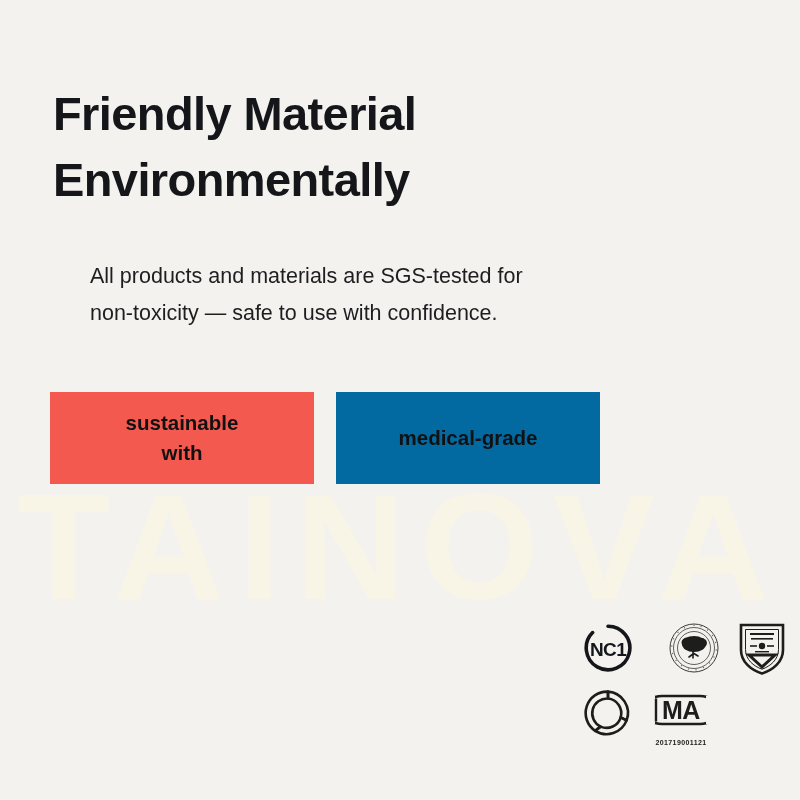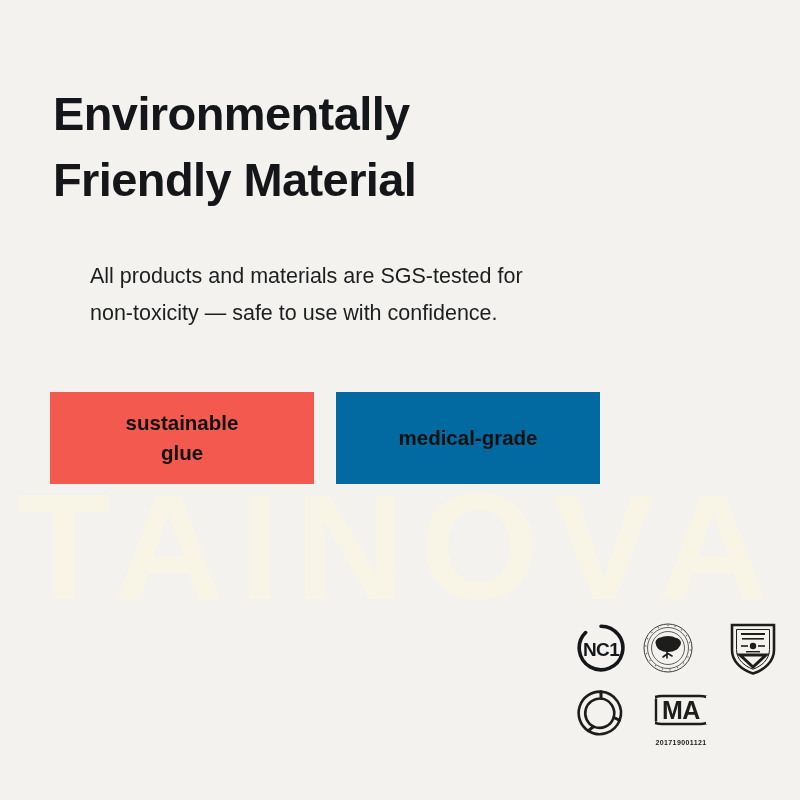--- a/index.html
+++ b/index.html
@@ -108,21 +108,21 @@
     display: grid;
     grid-template-columns: repeat(3, 1fr);
     grid-template-rows: 60px 62px;
     column-gap: 8px;
     row-gap: 4px;
     z-index: 3;
   }
   .cert {
     display: flex;
     align-items: center;
-    justify-content: flex-start;
+    justify-content: flex-end;
     position: relative;
   }
   .cert svg { display: block; }
   .cert-num {
     position: absolute;
     bottom: -2px;
     left: 0;
     right: 0;
     text-align: center;
     font-family: "Liberation Sans", sans-serif;
@@ -142,33 +142,33 @@
   }
 </style>
 </head>
 <body>
 
 <div id="poster">
 
   <div class="watermark">TAINOVA</div>
 
   <h1 class="headline">
+    <span class="hl-line">Friendly Material</span>
     <span class="hl-line">Environmentally</span>
-    <span class="hl-line">Friendly Material</span>
   </h1>
 
   <p class="body-copy">
     <span class="bc-line">All products and materials are SGS-tested for</span>
     <span class="bc-line">non-toxicity — safe to use with confidence.</span>
   </p>
 
   <div class="tag-row">
     <div class="tag" style="background:#f4594f">
       <span class="tag-l">sustainable</span>
-      <span class="tag-l">glue</span>
+      <span class="tag-l">with</span>
     </div>
     <div class="tag" style="background:#0369a1">
       <span class="tag-l">medical-grade</span>
     </div>
   </div>
 
   <div class="cert-grid">
 
     <div class="cert">
       <span>

